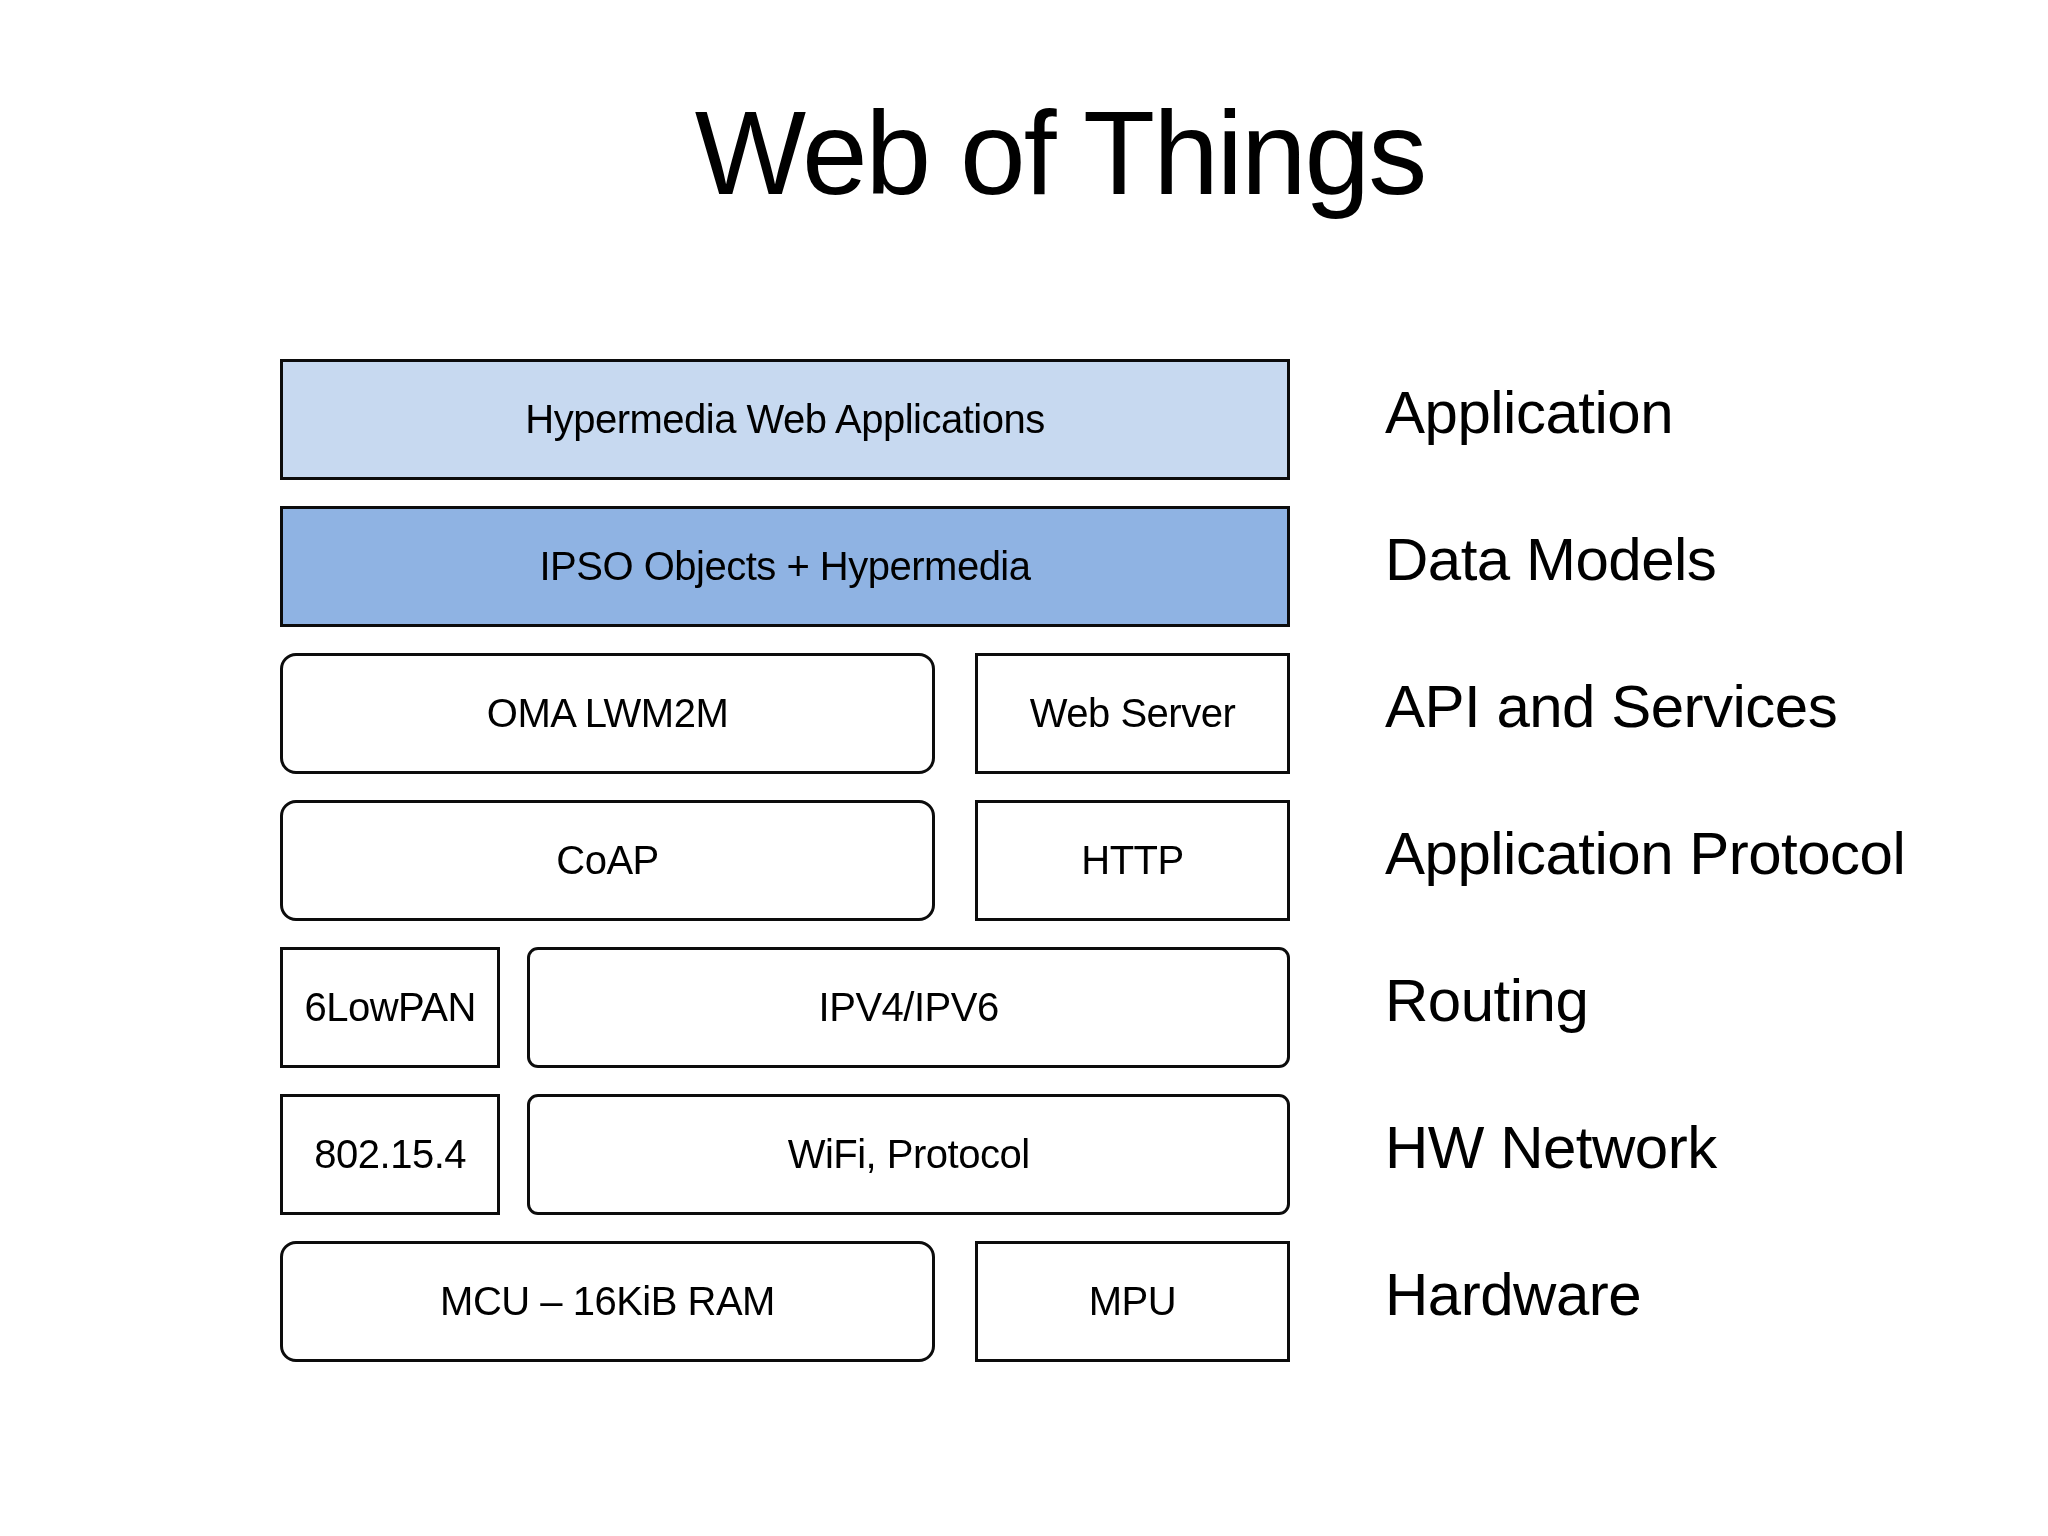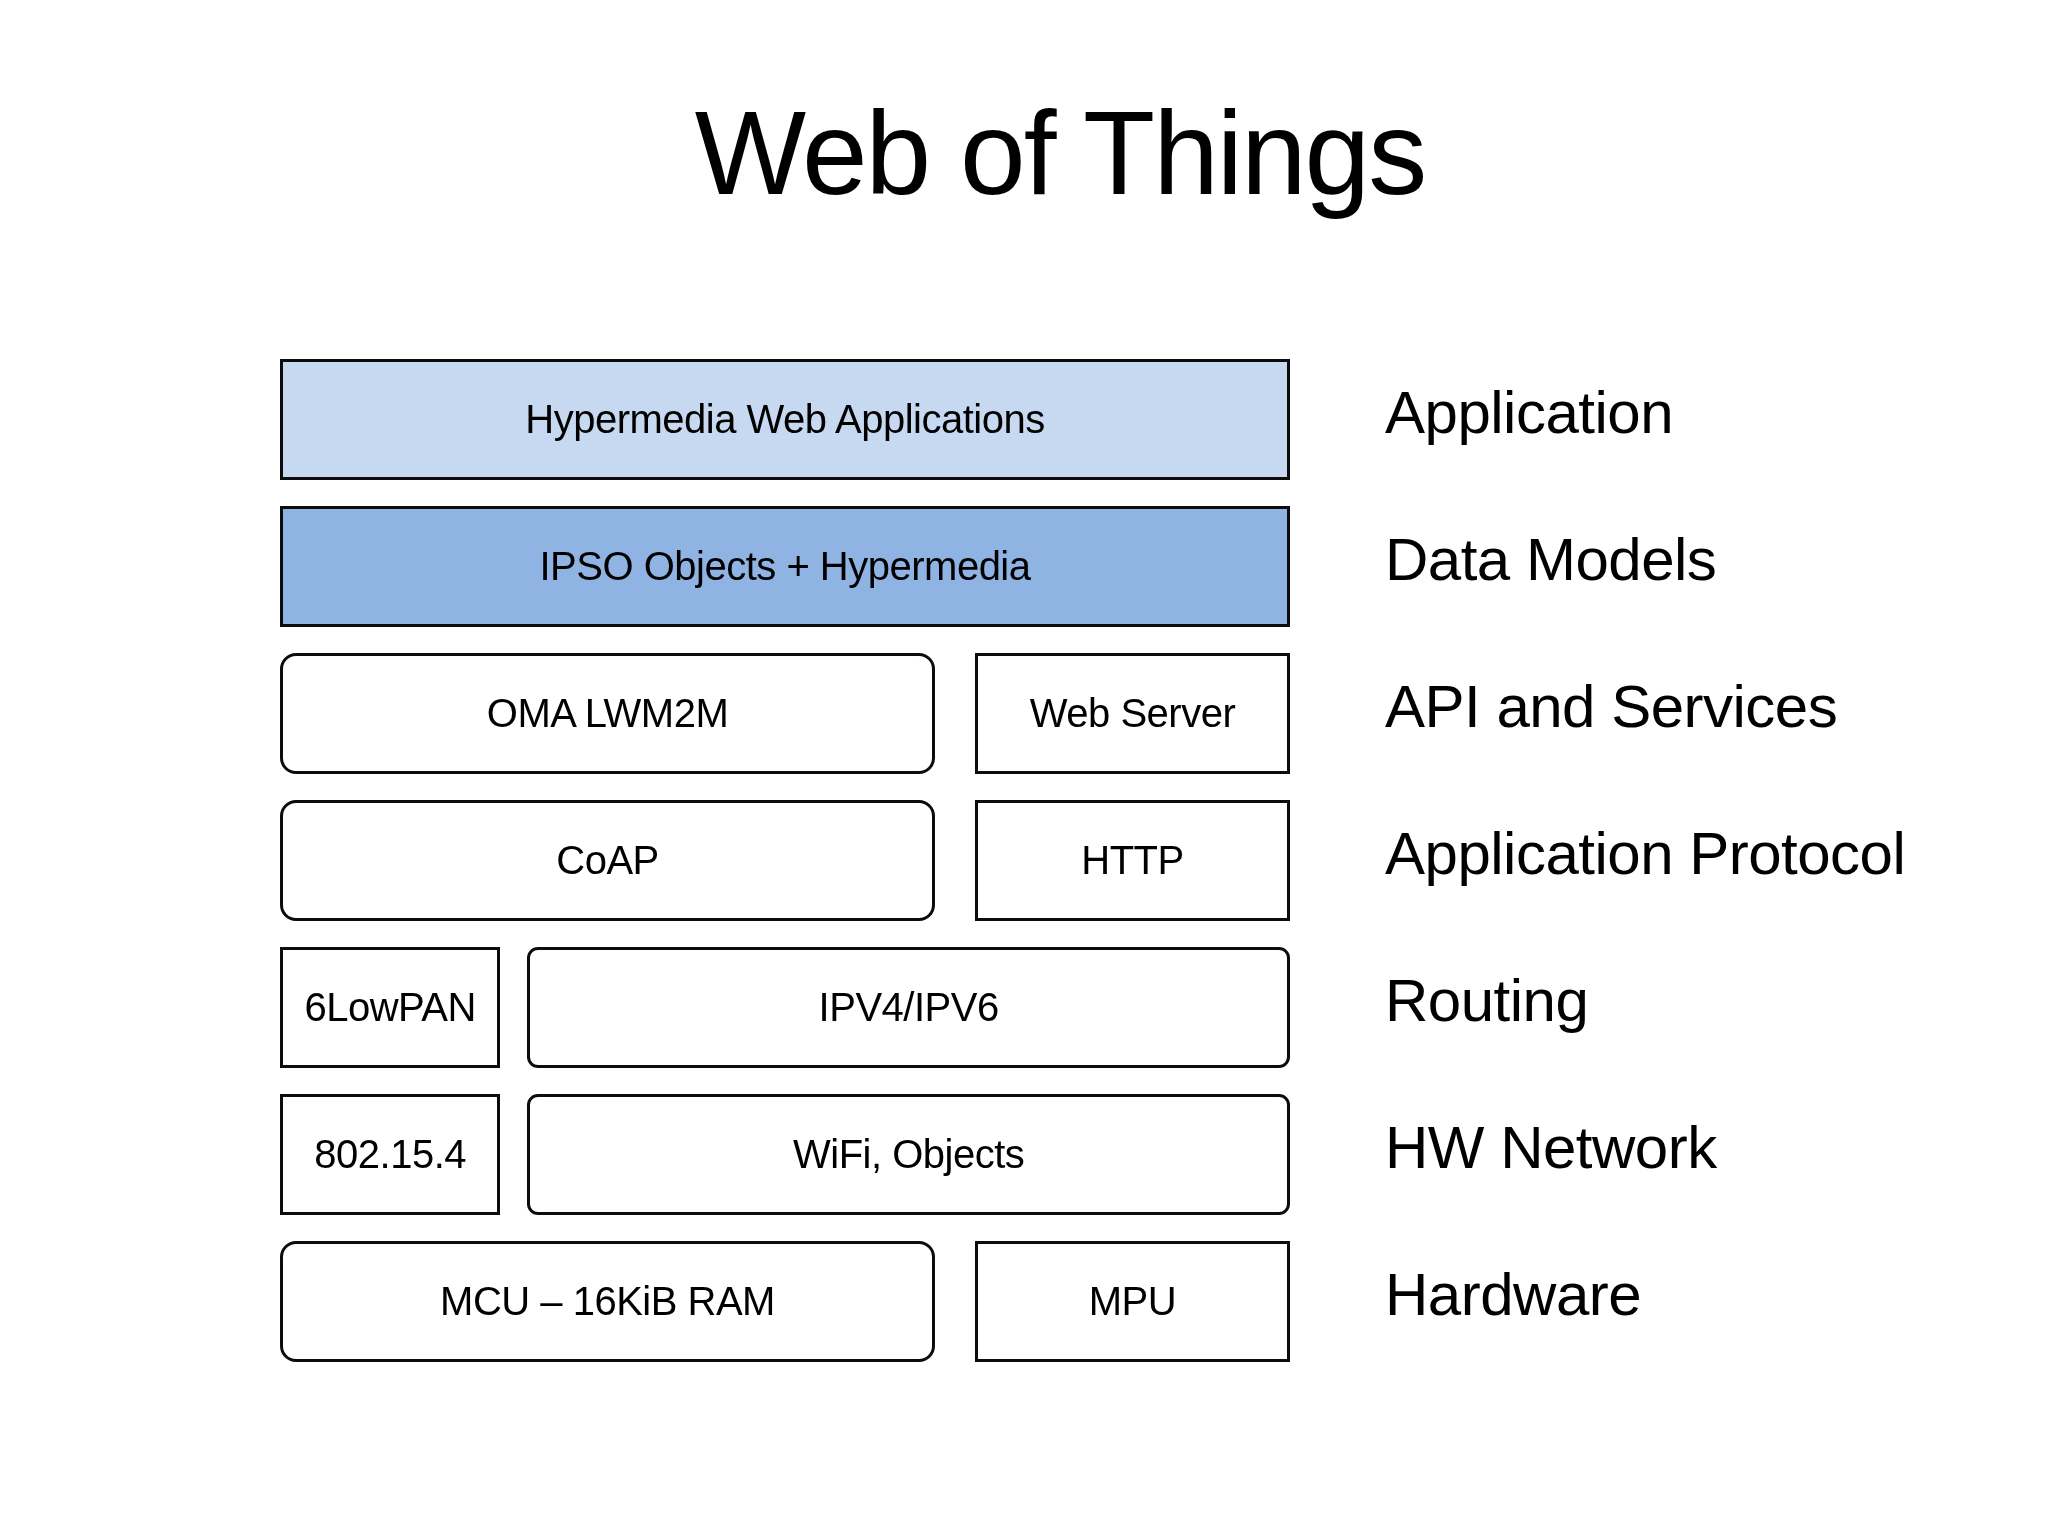--- a/index.html
+++ b/index.html
@@ -140,21 +140,21 @@
       </div>
       <div class="layer-label">Routing</div>
     </div>
 
     <div class="row">
       <div class="boxes">
         <div class="bx narrow">
           <span class="bx-t">802.15.4</span>
         </div>
         <div class="bx big">
-          <span class="bx-t">WiFi, Objects</span>
+          <span class="bx-t">WiFi, Protocol</span>
         </div>
       </div>
       <div class="layer-label">HW Network</div>
     </div>
 
     <div class="row">
       <div class="boxes">
         <div class="bx wide">
           <span class="bx-t">MCU – 16KiB RAM</span>
         </div>

